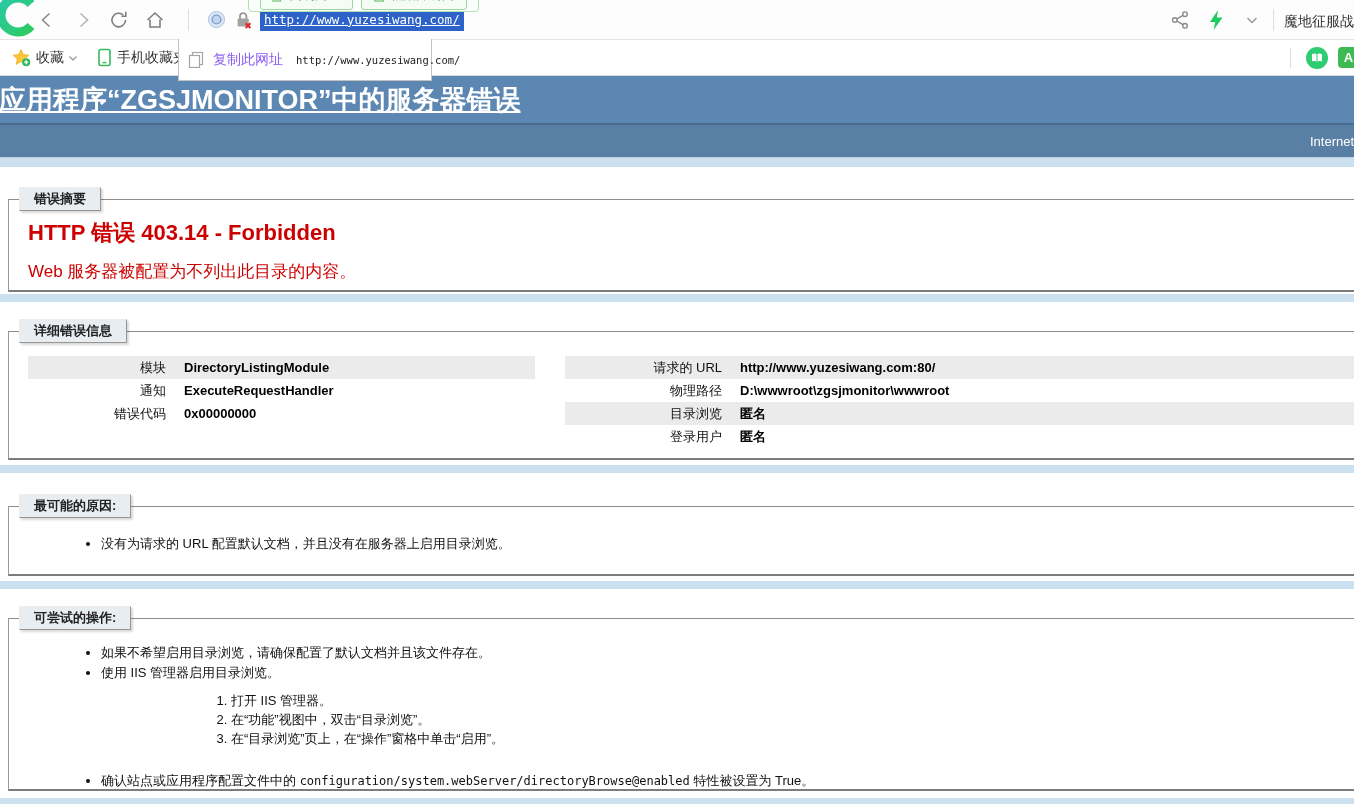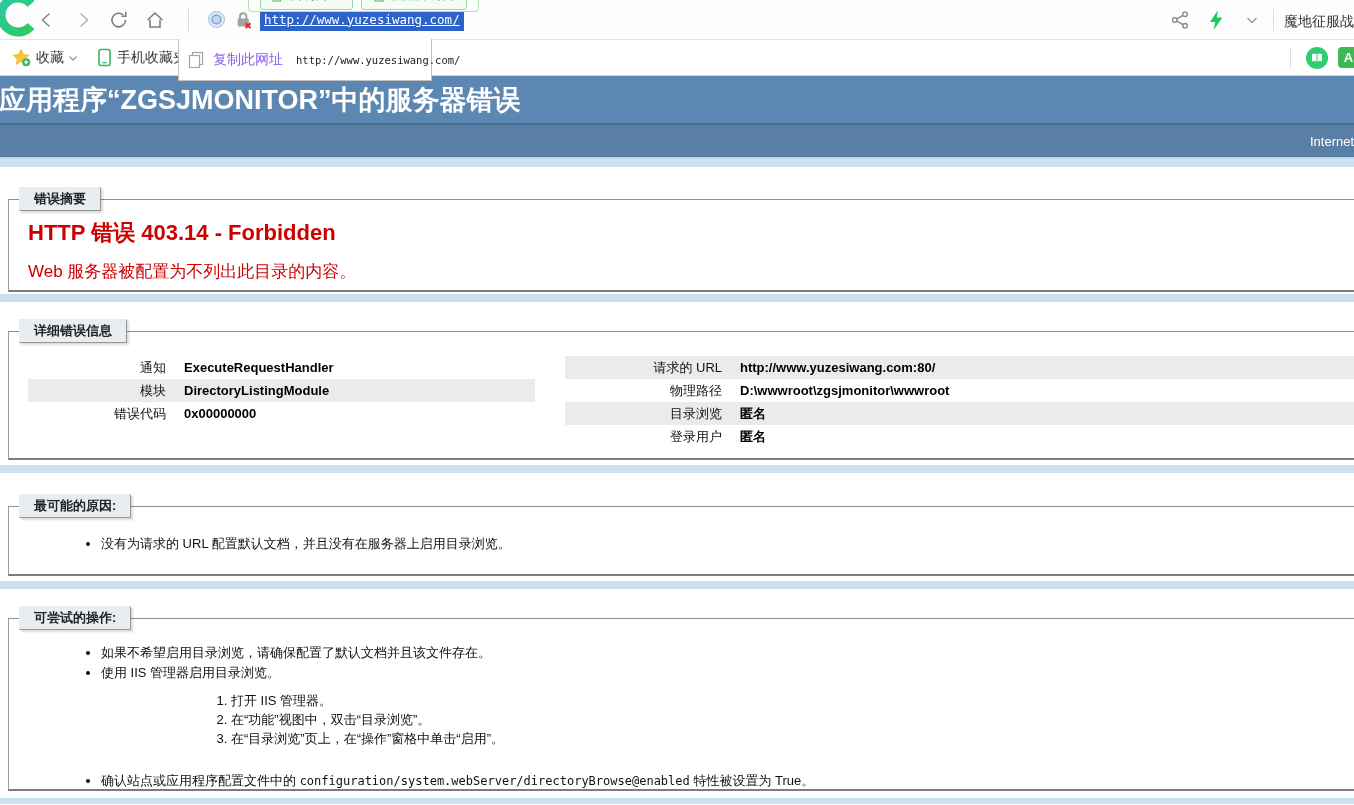--- a/index.html
+++ b/index.html
@@ -33,21 +33,21 @@
   .gbtn{display:flex;align-items:center;background:#f4fcf4;border:1px solid #9ed6a0;border-radius:3px;color:#4fae57;font-size:13px;padding:5px 11px;margin:0 4px;cursor:pointer;white-space:nowrap;}
   .gbtn svg{margin-right:5px;}
   .url-dd{position:absolute;left:178px;top:39px;width:252px;height:41px;background:#fff;border:1px solid #c2c2c2;border-top:none;display:flex;align-items:center;z-index:20;cursor:pointer;}
   .url-dd .cplbl{font-size:14px;color:#8b5cf6;margin-left:9px;white-space:nowrap;}
   .url-dd .cpurl{font-family:"DejaVu Sans Mono","Liberation Mono",monospace;font-size:10.5px;color:#222;margin-left:13px;white-space:nowrap;}
   .url-dd svg{margin-left:9px;flex:none;}
 
   
   .page{position:absolute;left:0;top:76px;width:1600px;}
   .phdr{height:47px;background:#5C87B2;display:flex;align-items:center;}
-  .phdr h1{margin:0 0 0 -1px;font-size:27px;font-weight:bold;color:#fff;white-space:nowrap;letter-spacing:0;}
+  .phdr h1{margin:0 0 0 -1px;font-size:27px;font-weight:bold;color:#fff;white-space:nowrap;letter-spacing:0;text-decoration:underline;}
   .pband{height:32px;background:#5A7FA5;border-top:2px solid #4A6C8E;border-bottom:1px solid #C1CFDD;position:relative;}
   .pband span{position:absolute;left:1310px;top:9px;color:#fff;font-size:13px;white-space:nowrap;}
   .pbody{background:#CBE1EF;padding-top:9px;}
   .wb{position:relative;background:#fff;margin-bottom:8px;width:1600px;}
   .wb1{height:127px;}
   .wb2{height:163px;}
   .wb3{height:108px;}
   .wb4{height:209px;margin-bottom:6px;}
   .wb5{height:2px;margin-bottom:0;}
   .fs{position:absolute;left:8px;width:1560px;border:1px solid #9a9a9a;border-top-color:#8e8e8e;border-bottom:2px solid #7c7c7c;background:#fff;}
@@ -238,27 +238,27 @@
           <h2>HTTP 错误 403.14 - Forbidden</h2>
           <h3>Web 服务器被配置为不列出此目录的内容。</h3>
         </div>
       </div>
 
       <div class="wb wb2">
         <div class="fs fs2">
           <div class="lg">详细错误信息</div>
           <div class="tables">
             <div class="dt dtl">
+              <div class="drow alt">
+                <span class="th">模块</span>
+                <span class="tdv">DirectoryListingModule</span>
+              </div>
               <div class="drow">
                 <span class="th">通知</span>
                 <span class="tdv">ExecuteRequestHandler</span>
-              </div>
-              <div class="drow alt">
-                <span class="th">模块</span>
-                <span class="tdv">DirectoryListingModule</span>
               </div>
               <div class="drow">
                 <span class="th">错误代码</span>
                 <span class="tdv">0x00000000</span>
               </div>
             </div>
             <div class="dt dtr">
               <div class="drow alt">
                 <span class="th">请求的 URL</span>
                 <span class="tdv">http://www.yuzesiwang.com:80/</span>

